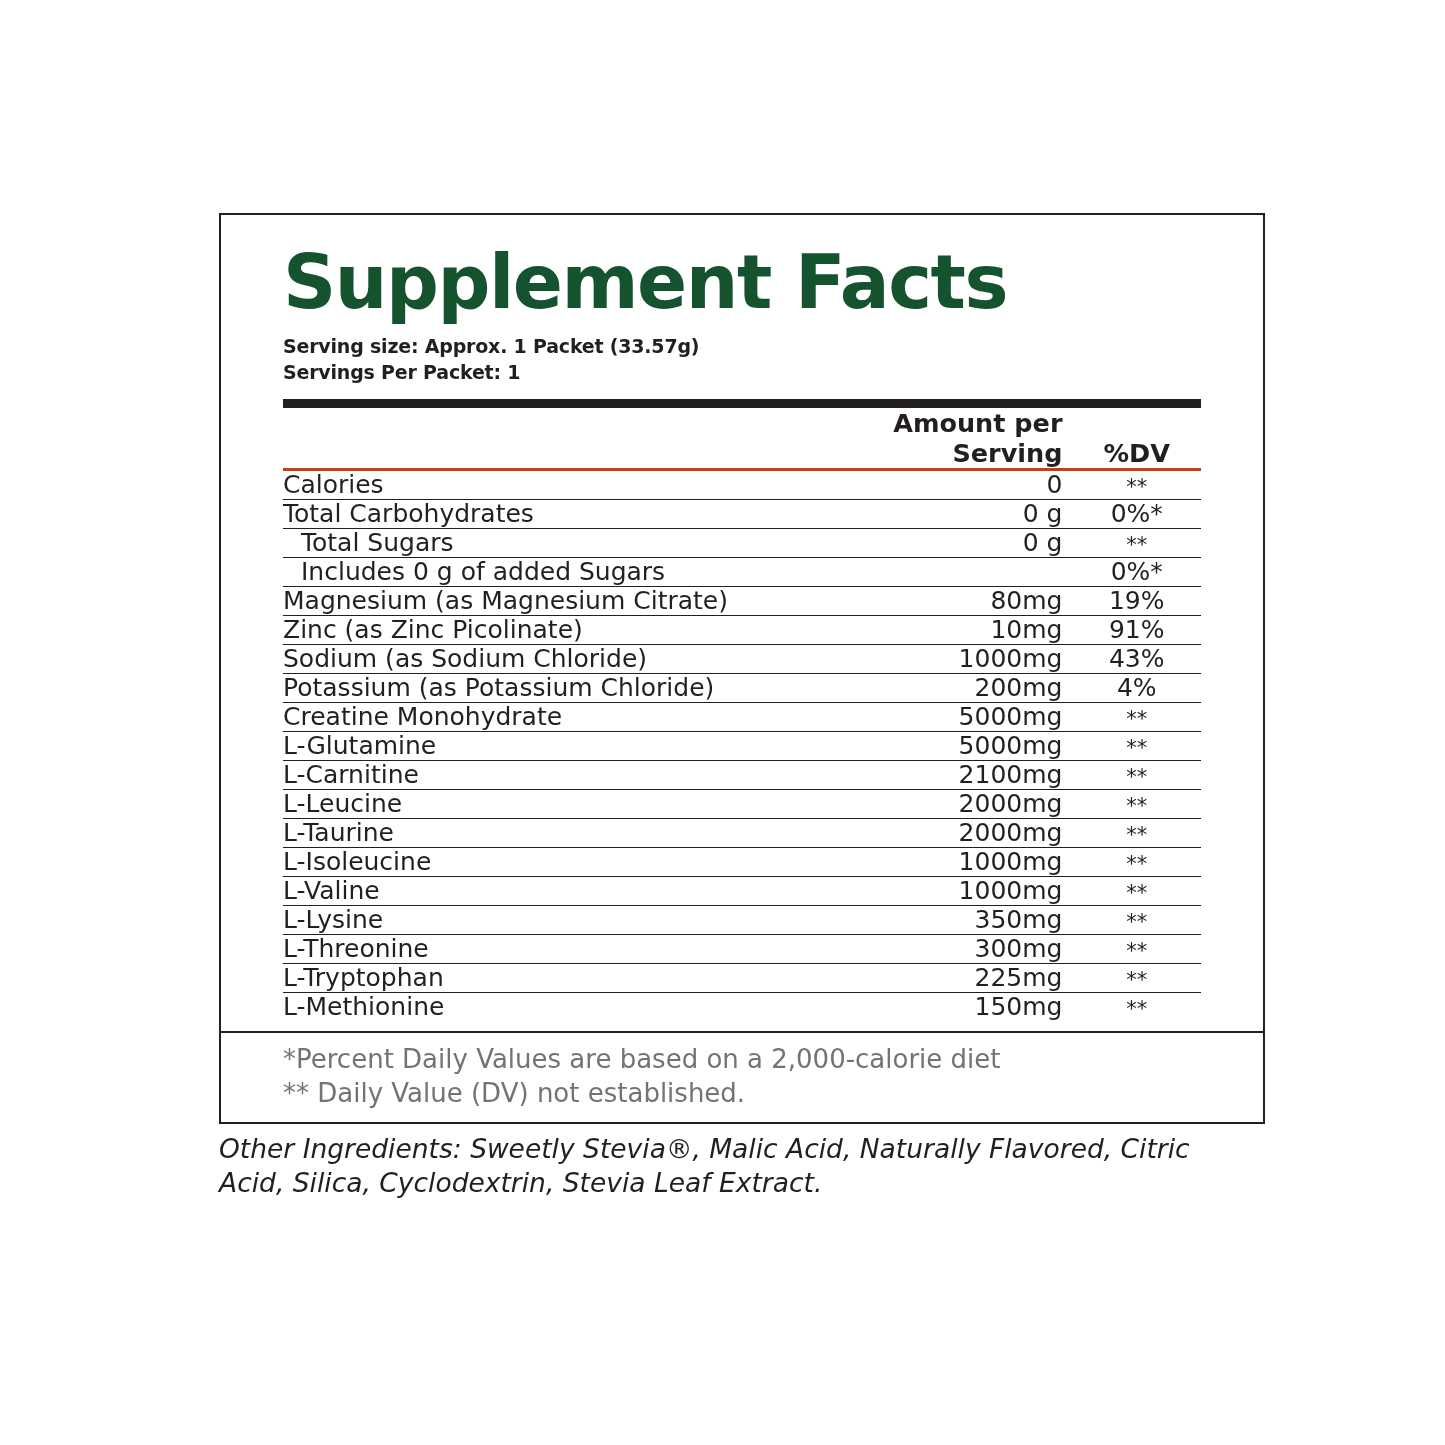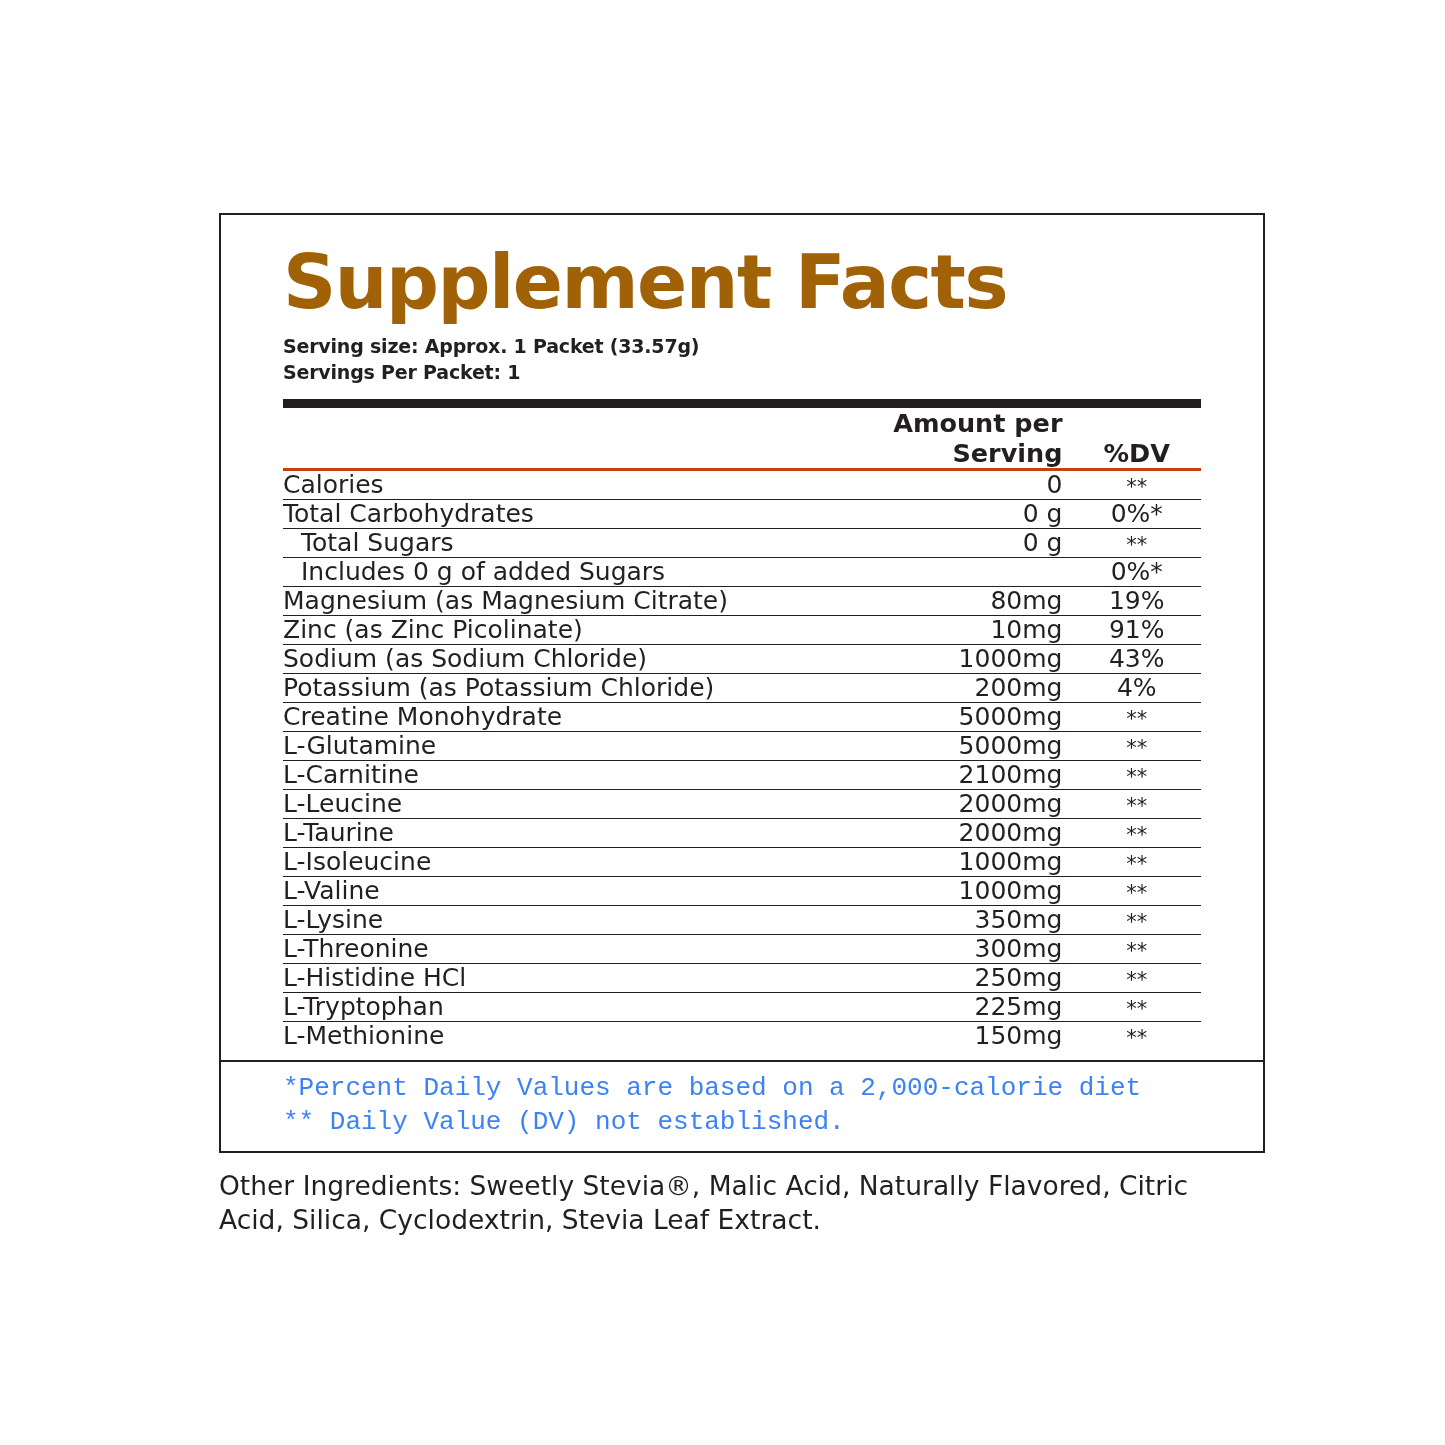--- a/index.html
+++ b/index.html
@@ -29,21 +29,21 @@
     padding: 18px 62px 10px 62px;
   }
 
   .title {
     font-family: "DejaVu Sans", sans-serif;
     font-weight: bold;
     font-size: 74px;
     letter-spacing: -1.5px;
     line-height: 1.0;
     margin: 12px 0 14px 0;
-    color: #a16207;
+    color: #14532d;
   }
 
   .serving-line {
     font-size: 19px;
     line-height: 1.38;
     color: #231f20;
     letter-spacing: -0.2px;
     font-weight: bold;
   }
 
@@ -90,31 +90,31 @@
   .footnote-box {
     border: 2px solid #231f20;
     border-top: none;
     box-sizing: border-box;
     padding: 10px 62px 12px 62px;
     margin-top: 0;
   }
   .footnote {
     font-size: 26px;
     line-height: 1.28;
-    color: #3b82f6;
-    font-family: Liberation Mono, monospace;
+    color: #737373;
   }
 
   .other-ing {
-    margin-top: 16px;
+    margin-top: 8px;
     font-size: 26.5px;
     line-height: 1.3;
     color: #231f20;
     padding-left: 0px;
     width: 1010px;
+    font-style: italic;
   }
 </style>
 </head>
 <body>
 
 <div class="label-wrap">
 
   <div class="panel">
 
     <div class="title">Supplement Facts</div>
@@ -212,25 +212,20 @@
             <td class="col-name">L-Lysine</td>
             <td class="col-amt">350mg</td>
             <td class="col-dv dv-stars">**</td>
           </tr>
           <tr class="nutrient-row">
             <td class="col-name">L-Threonine</td>
             <td class="col-amt">300mg</td>
             <td class="col-dv dv-stars">**</td>
           </tr>
           <tr class="nutrient-row">
-            <td class="col-name">L-Histidine HCl</td>
-            <td class="col-amt">250mg</td>
-            <td class="col-dv dv-stars">**</td>
-          </tr>
-          <tr class="nutrient-row">
             <td class="col-name">L-Tryptophan</td>
             <td class="col-amt">225mg</td>
             <td class="col-dv dv-stars">**</td>
           </tr>
           <tr class="nutrient-row">
             <td class="col-name">L-Methionine</td>
             <td class="col-amt">150mg</td>
             <td class="col-dv dv-stars">**</td>
           </tr>
         </tbody>

